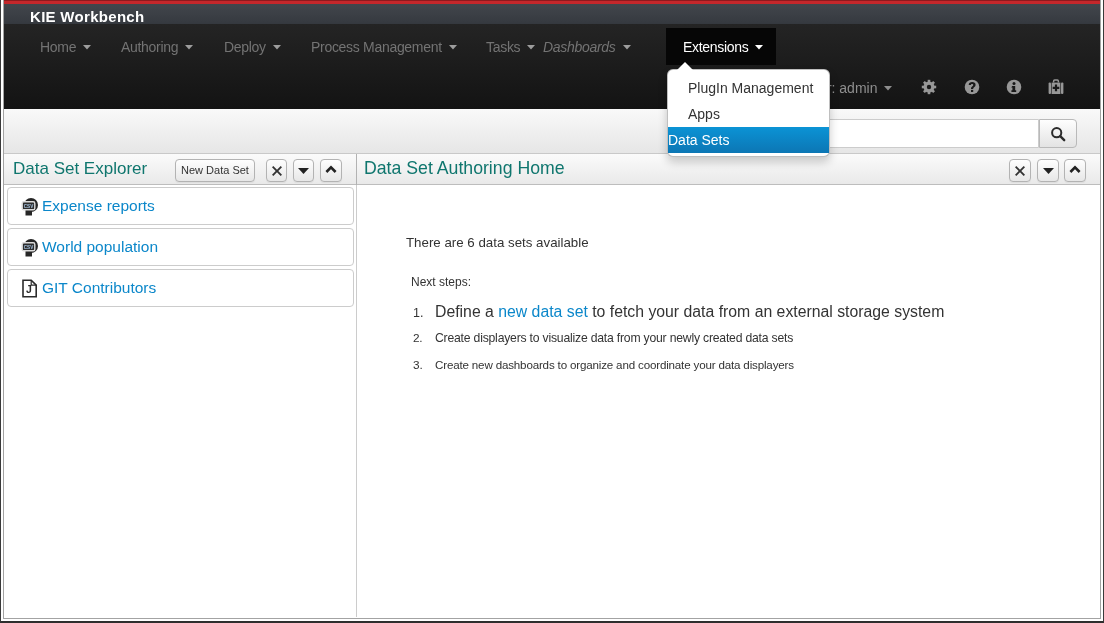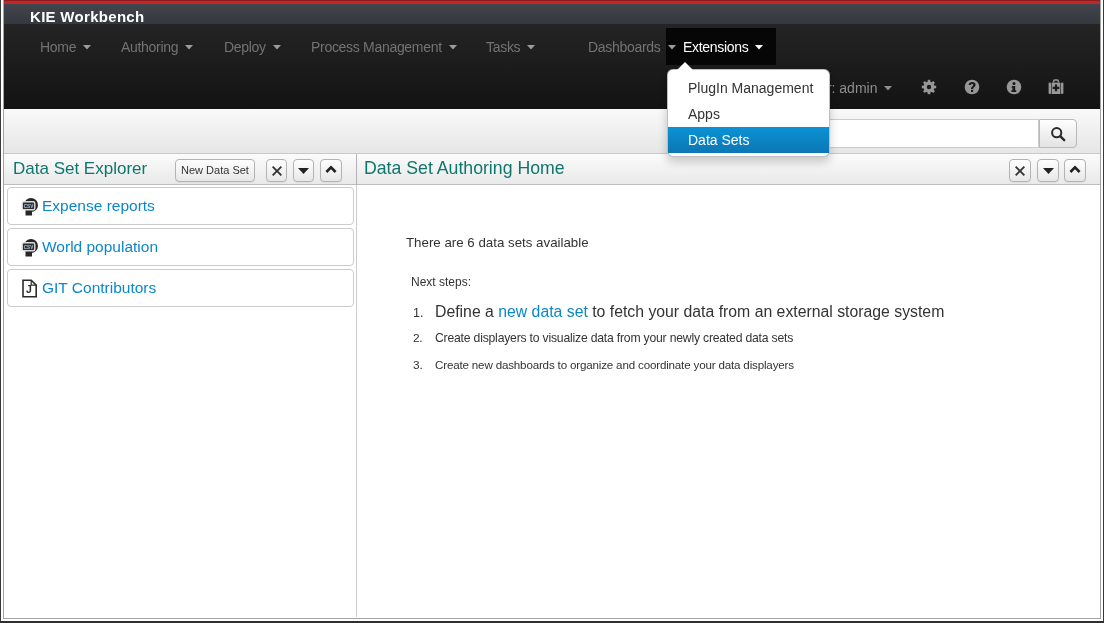--- a/index.html
+++ b/index.html
@@ -58,21 +58,21 @@
     </svg></div>
   <div class="mi" style="left:224px;">Deploy<svg width="8" height="5">
       <polygon points="0,0 8,0 4,4.6" fill="#9d9d9d"></polygon>
     </svg></div>
   <div class="mi" style="left:311px;">Process Management<svg width="8" height="5">
       <polygon points="0,0 8,0 4,4.6" fill="#9d9d9d"></polygon>
     </svg></div>
   <div class="mi" style="left:486px;">Tasks<svg width="8" height="5">
       <polygon points="0,0 8,0 4,4.6" fill="#9d9d9d"></polygon>
     </svg></div>
-  <div class="mi" style="left:588px;">Dashboards<svg width="8" height="5">
+  <div class="mi" style="left:543px;font-style:italic;">Dashboards<svg width="8" height="5">
       <polygon points="0,0 8,0 4,4.6" fill="#9d9d9d"></polygon>
     </svg></div>
   <div class="mi" style="left:683px;color:#fff;">Extensions<svg width="8" height="5">
       <polygon points="0,0 8,0 4,4.6" fill="#fff"></polygon>
     </svg></div>
 
   <div class="abs" id="admin">User: admin<svg width="8" height="5">
       <polygon points="0,0 8,0 4,4.6" fill="#8e8e8e"></polygon>
     </svg></div>
   <svg class="abs navicon" style="left:921px;" viewBox="0 0 16 16">
@@ -192,17 +192,17 @@
   <div class="rtext" style="left:406px;top:236px;font-size:13.3px;line-height:14px;">There are 6 data sets available</div>
   <div class="rtext" style="left:411px;top:275px;font-size:12px;line-height:14px;">Next steps:</div>
   <div class="rtext" style="left:413px;top:303px;font-size:15.8px;line-height:18px;"><span style="display:inline-block;width:22px;font-size:12.5px;">1.</span>Define a <a style="color:#0b87ca;text-decoration:none;">new data set</a> to fetch your data from an external storage system</div>
   <div class="rtext" style="left:413px;top:331px;font-size:12.2px;line-height:14px;letter-spacing:-0.2px;"><span style="display:inline-block;width:22px;font-size:11.8px;">2.</span>Create displayers to visualize data from your newly created data sets</div>
   <div class="rtext" style="left:413px;top:357.5px;font-size:11.6px;line-height:14px;letter-spacing:-0.17px;"><span style="display:inline-block;width:22px;font-size:11.8px;">3.</span>Create new dashboards to organize and coordinate your data displayers</div>
 
   <div class="abs" style="left:667px;top:69px;width:163px;height:88px;background:#fff;border:1px solid rgba(0,0,0,0.25);border-radius:6px;box-shadow:0 5px 10px rgba(0,0,0,0.2);z-index:40;">
     <div style="position:absolute;left:9px;top:-8px;width:0;height:0;border-left:8px solid transparent;border-right:8px solid transparent;border-bottom:8px solid #fff;"></div>
     <div style="position:absolute;left:0;top:5px;height:26px;width:100%;font-size:14px;line-height:26px;color:#333;padding-left:20px;">PlugIn Management</div>
     <div style="position:absolute;left:0;top:31px;height:26px;width:100%;font-size:14px;line-height:26px;color:#333;padding-left:20px;">Apps</div>
-    <div style="position:absolute;left:0;top:57px;height:26px;width:100%;font-size:14px;line-height:26px;color:#fff;padding-left:20px;background:linear-gradient(#0b93d5,#0c76b4);">Data Sets</div>
+    <div style="position:absolute;left:0;top:57px;height:26px;width:100%;font-size:14px;line-height:26px;color:#fff;background:linear-gradient(#0b93d5,#0c76b4);">Data Sets</div>
   </div>
 
   <div class="abs" id="f-inner"></div>
   <div class="abs" id="f-outer"></div>
 
 </body></html>

